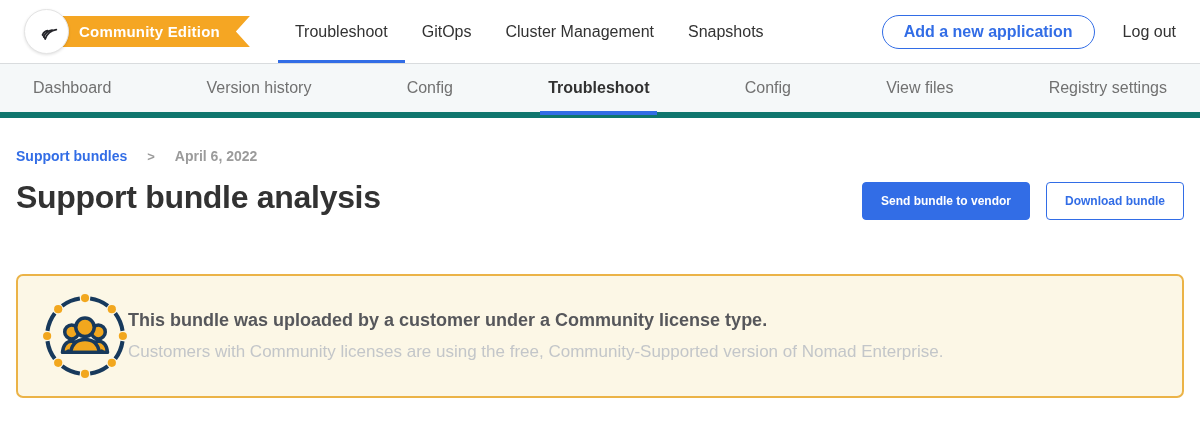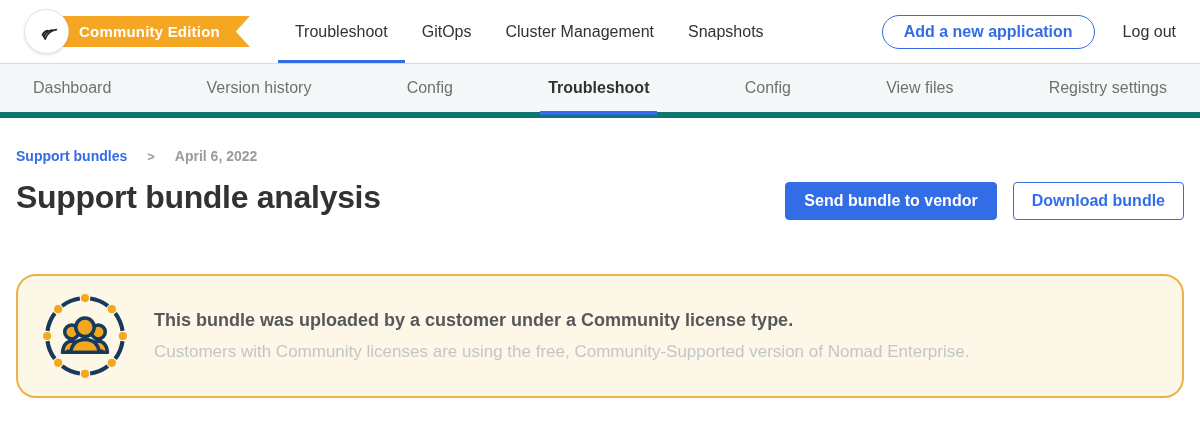--- a/index.html
+++ b/index.html
@@ -47,29 +47,29 @@
   .breadcrumb .crumb-link { color:#326DE6; cursor:pointer; }
   .breadcrumb .crumb-sep  { color:#9B9B9B; font-size:13px; }
   .breadcrumb .crumb-cur  { color:#9B9B9B; }
 
   .title-row { margin-top:15px; display:flex; justify-content:space-between;
                align-items:flex-start; }
   .page-title { font-size:32px; font-weight:700; color:#323232; letter-spacing:-.3px; }
   .collected { margin-top:7px; font-size:16px; color:#9B9B9B; font-weight:500; }
   .collected b { font-weight:700; }
   .action-btns { display:flex; gap:16px; margin-top:3px; }
-  .btn { height:38px; font-size:16px; font-weight:700; border-radius:4px;
+  .btn { height:38px; font-size:12px; font-weight:700; border-radius:4px;
          padding:0 18px; cursor:pointer;
          font-family:"Liberation Sans","DejaVu Sans",sans-serif; }
   .btn-primary { background:#326DE6; border:1px solid #326DE6; color:#fff; }
   .btn-outline { background:#fff; border:1px solid #326DE6; color:#326DE6; }
 
   
   .banner { margin-top:54px; background:#FCF7E6; border:2px solid #EBB347;
-            border-radius:20px; display:flex; align-items:center; gap:26px;
+            border-radius:7px; display:flex; align-items:center; 
             padding:17px 24px; }
   .banner-icon { flex:0 0 auto; width:86px; height:86px; }
   .banner-title { font-size:18px; font-weight:700; color:#56575B; }
   .banner-sub   { margin-top:11px; font-size:17px; font-weight:400; color:#C3C6C9; }
 </style>
 </head>
 <body>
 
 <header class="topnav">
   <div class="logo-circle">

